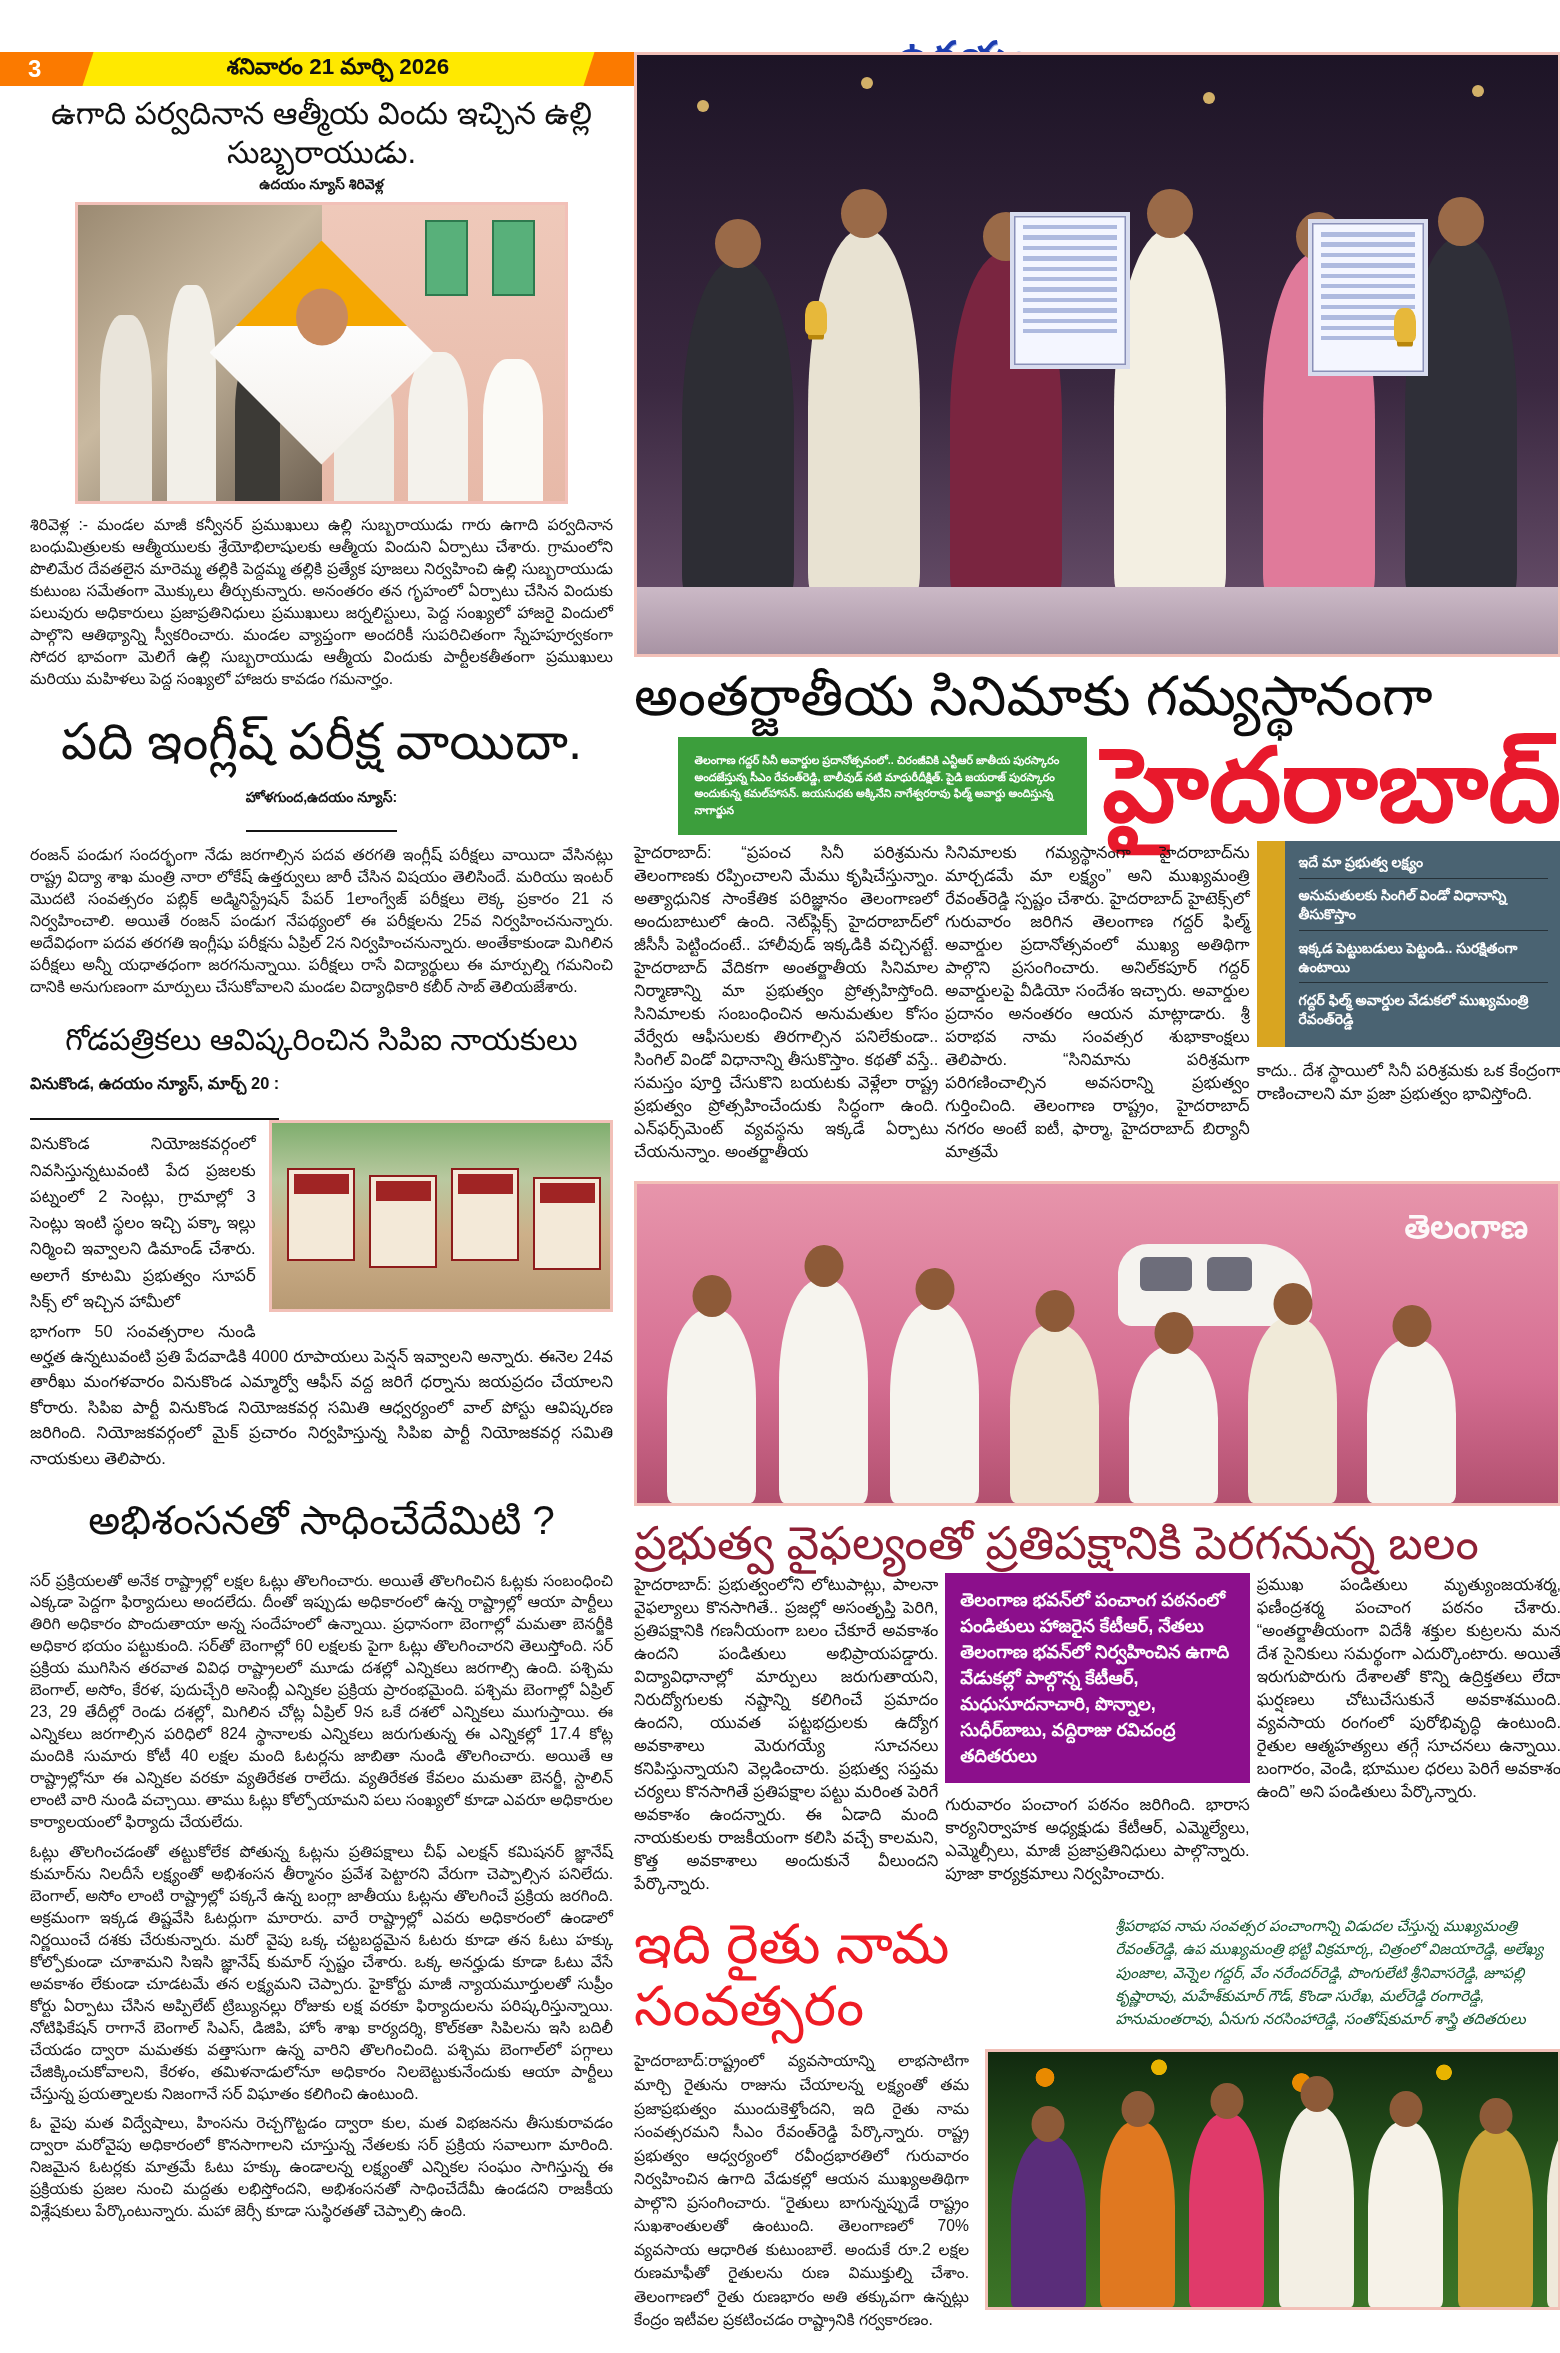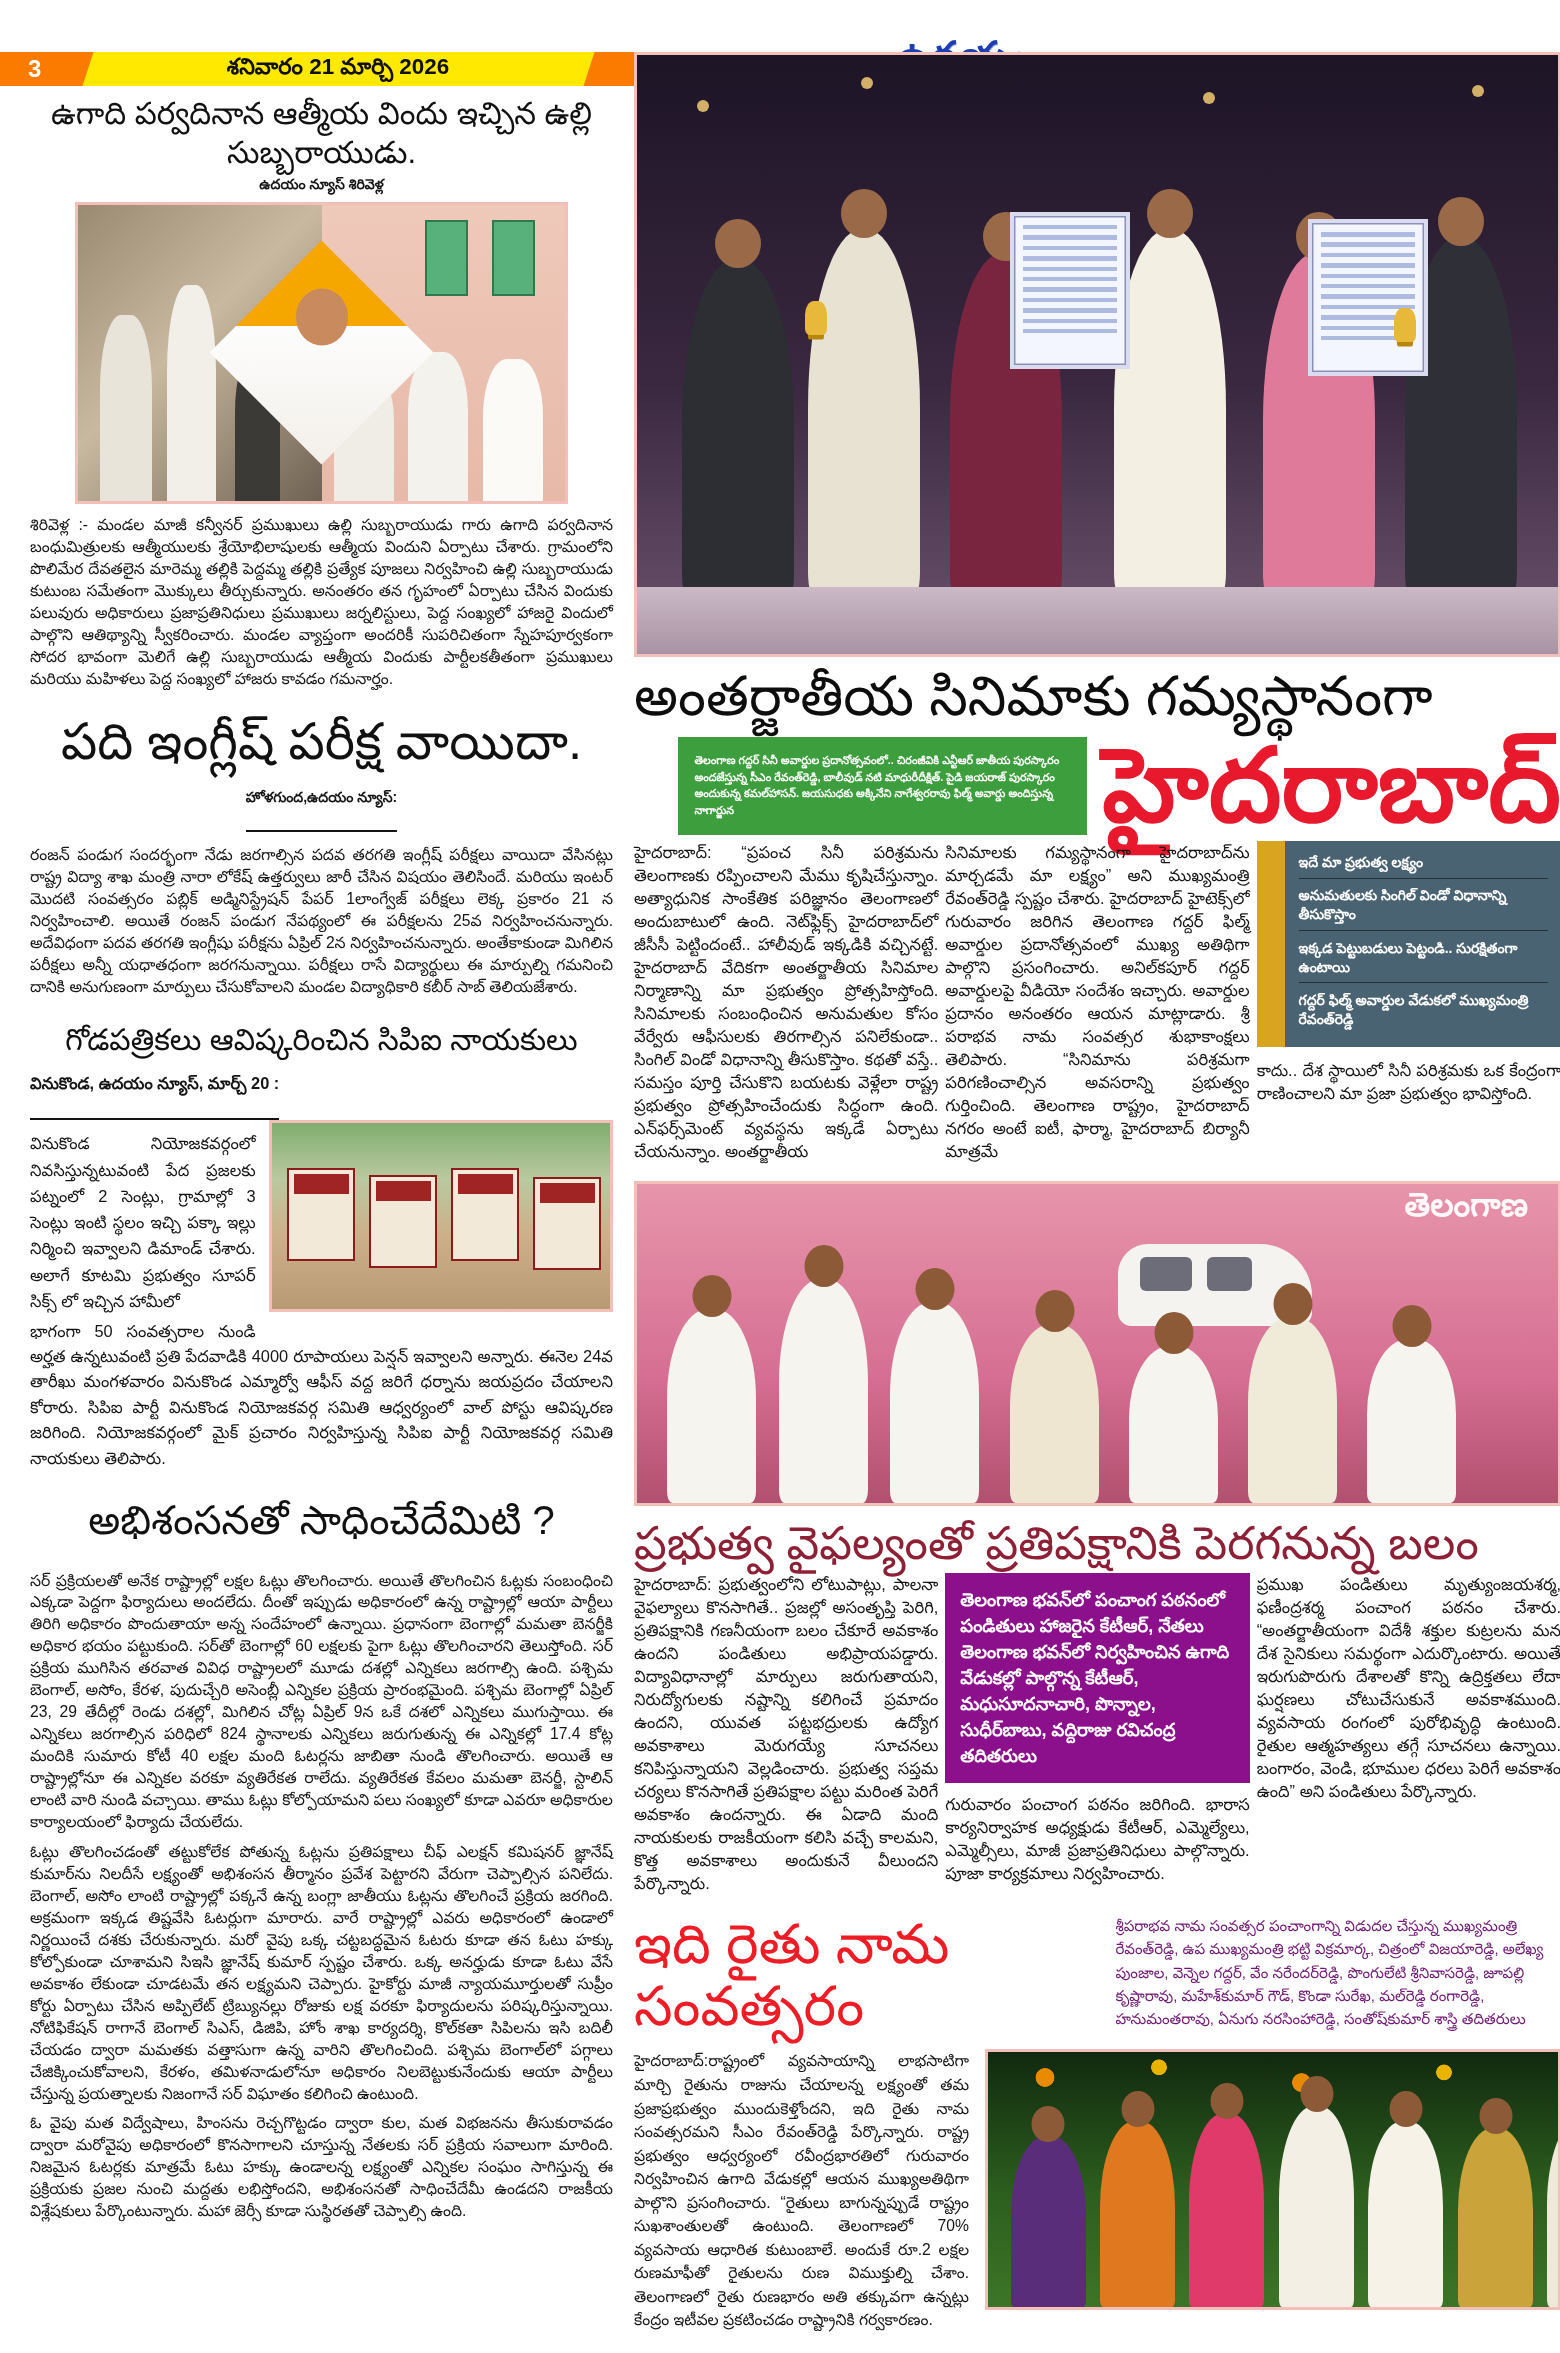--- a/index.html
+++ b/index.html
@@ -60,34 +60,34 @@
   .cols3{display:flex;gap:7px;margin-top:6px;}
   .cols3 .c{flex:1;}
   .slatebox{display:flex;background:#4a6372;margin-bottom:12px;}
   .slatebar{width:33px;background:#d9a520;}
   .slatetxt{padding:12px 13.4px;color:#fff;font-size:14px;line-height:1.35;font-weight:bold;}
   .slatetxt div{border-bottom:1.5px solid rgba(10,10,10,.55);padding-bottom:6px;margin-bottom:7.5px;}
   .slatetxt div:last-child{border-bottom:none;margin-bottom:0;}
 
   
   .pooja{position:relative;width:927px;height:325px;margin-top:18px;background:linear-gradient(180deg,#e795ab 0%,#d66f93 60%,#b2506f 100%);overflow:hidden;}
-  .pooja .wall-text{position:absolute;right:30px;top:2px;color:#fff;font-size:33px;font-weight:bold;opacity:.95;}
+  .pooja .wall-text{position:absolute;right:30px;top:24px;color:#fff;font-size:33px;font-weight:bold;opacity:.95;}
   .car{position:absolute;right:246px;top:60px;width:194px;height:82px;background:#f5f3ef;border-radius:30px 52px 13.4px 13.4px;}
   .car:before{content:"";position:absolute;left:22.4px;top:13.4px;width:52px;height:34px;background:#6d6d7a;border-radius:6px;}
   .car:after{content:"";position:absolute;left:89px;top:13.4px;width:45px;height:34px;background:#6d6d7a;border-radius:6px;}
   .devotee{position:absolute;bottom:0;background:#f6f4ee;border-radius:46% 46% 6% 6%;}
   .devotee i{position:absolute;left:50%;top:-34px;transform:translateX(-50%);width:39px;height:42px;border-radius:50%;background:#8d5a38;}
 
   .headline-maroon{font-size:46px;color:#8e2035;margin-top:13.4px;line-height:1.05;}
   .purplebox{background:#8c0f8c;color:#fff;font-weight:bold;font-size:18px;line-height:1.45;padding:13.4px 15px;margin-bottom:10.4px;}
 
   
   .ugadi-row{display:flex;gap:19.4px;margin-top:19.4px;align-items:flex-start;}
   .headline-red{width:462px;font-size:55px;color:#ee1c25;line-height:1.12;}
-  .ugadi-caption{flex:1;font-size:15px;line-height:1.55;color:#701a75;}
+  .ugadi-caption{flex:1;font-size:15px;line-height:1.55;font-style:italic;color:#14532d;}
   .bottom-row{display:flex;gap:16.4px;margin-top:12px;}
   .bottom-row .txt{width:335px;}
   .festphoto{position:relative;flex:1;height:261px;background:
      radial-gradient(circle at 10% 10%,#e98a00 0 9px,transparent 9.7px),
      radial-gradient(circle at 30% 6%,#e9b400 0 7.5px,transparent 8.2px),
      radial-gradient(circle at 55% 12%,#e98a00 0 9px,transparent 9.7px),
      radial-gradient(circle at 80% 8%,#e9b400 0 7.5px,transparent 8.2px),
      linear-gradient(180deg,#11290f 0%,#2c5e1e 55%,#3c7527 100%);overflow:hidden;}
   .fg{position:absolute;bottom:0;border-radius:46% 46% 4% 4%;}
   .fg i{position:absolute;left:50%;top:-30px;transform:translateX(-50%);width:33px;height:36px;border-radius:50%;background:#8d5a38;}

